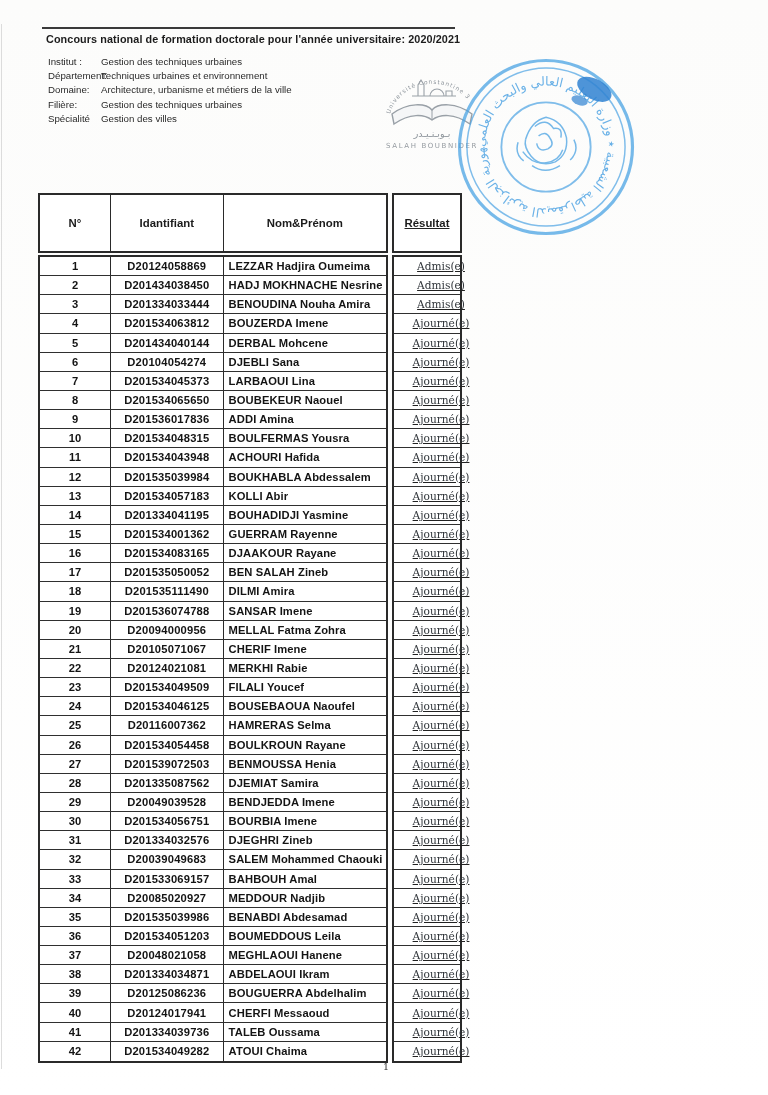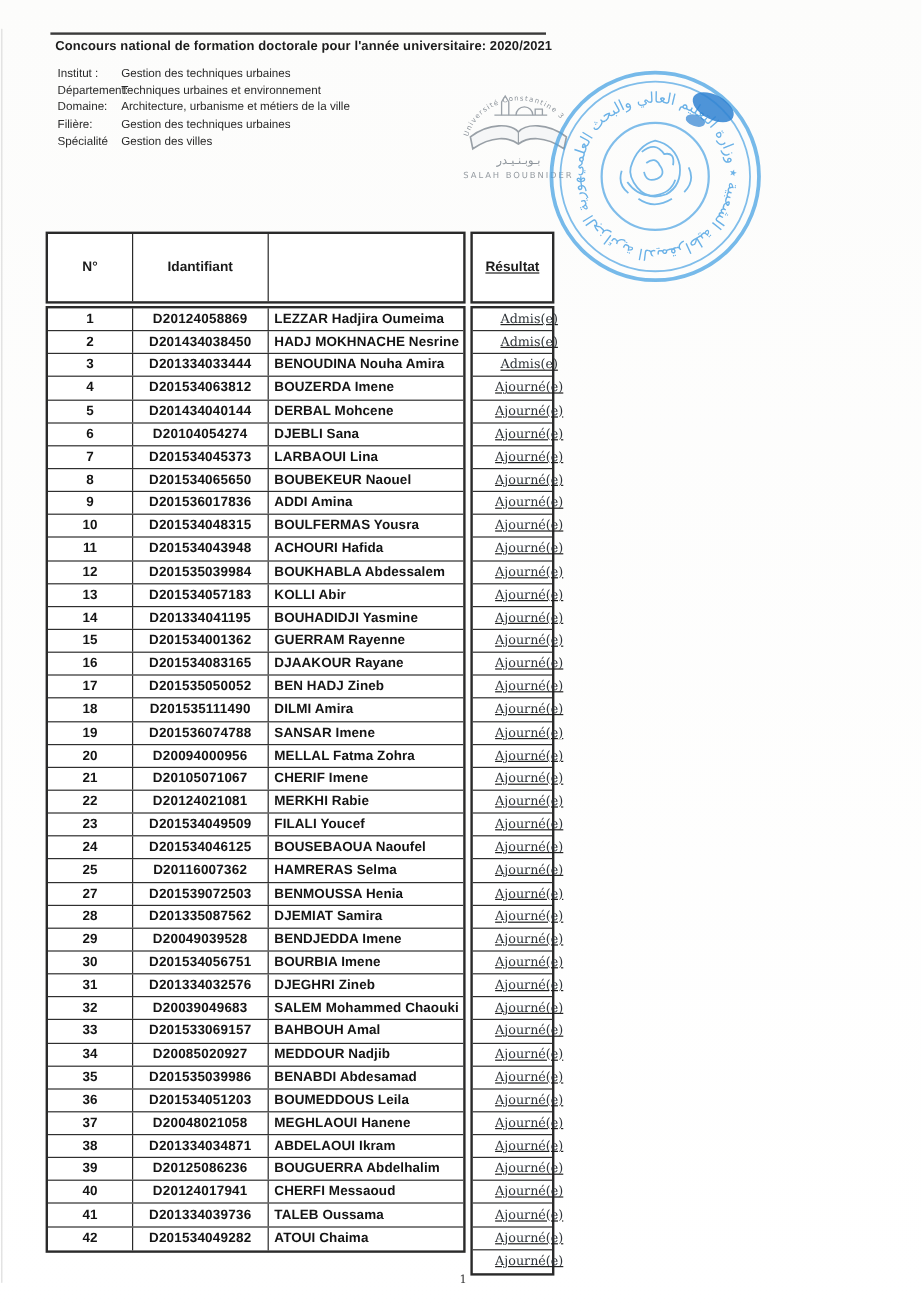--- a/index.html
+++ b/index.html
@@ -119,20 +119,21 @@
       <ellipse cx="152" cy="38" rx="20" ry="11" transform="rotate(28 152 38)" fill="#2079cf" opacity="0.85"></ellipse>
       <ellipse cx="136" cy="50" rx="9" ry="5" transform="rotate(20 136 50)" fill="#2079cf" opacity="0.7"></ellipse>
     </g>
   </svg>
 
 
   <div class="main-col">
     <div class="hd">
       <div class="hcell h-num">N°</div>
       <div class="hcell h-id">Idantifiant</div>
+      <div class="hcell h-name">Nom&amp;Prénom</div>
     </div>
     <div class="bd" id="rows-main">
         <div class="trow">
           <div class="cell c-num">1</div>
           <div class="cell c-id">D20124058869</div>
           <div class="cell c-name">LEZZAR Hadjira Oumeima</div>
         </div>
         <div class="trow">
           <div class="cell c-num">2</div>
           <div class="cell c-id">D201434038450</div>
@@ -204,21 +205,21 @@
           <div class="cell c-name">GUERRAM  Rayenne</div>
         </div>
         <div class="trow">
           <div class="cell c-num">16</div>
           <div class="cell c-id">D201534083165</div>
           <div class="cell c-name">DJAAKOUR Rayane</div>
         </div>
         <div class="trow">
           <div class="cell c-num">17</div>
           <div class="cell c-id">D201535050052</div>
-          <div class="cell c-name">BEN HADJ Zineb</div>
+          <div class="cell c-name">BEN SALAH Zineb</div>
         </div>
         <div class="trow">
           <div class="cell c-num">18</div>
           <div class="cell c-id">D201535111490</div>
           <div class="cell c-name">DILMI Amira</div>
         </div>
         <div class="trow">
           <div class="cell c-num">19</div>
           <div class="cell c-id">D201536074788</div>
           <div class="cell c-name">SANSAR Imene</div>
@@ -245,20 +246,25 @@
         </div>
         <div class="trow">
           <div class="cell c-num">24</div>
           <div class="cell c-id">D201534046125</div>
           <div class="cell c-name">BOUSEBAOUA Naoufel</div>
         </div>
         <div class="trow">
           <div class="cell c-num">25</div>
           <div class="cell c-id">D20116007362</div>
           <div class="cell c-name">HAMRERAS Selma</div>
+        </div>
+        <div class="trow">
+          <div class="cell c-num">26</div>
+          <div class="cell c-id">D201534054458</div>
+          <div class="cell c-name">BOULKROUN Rayane</div>
         </div>
         <div class="trow">
           <div class="cell c-num">27</div>
           <div class="cell c-id">D201539072503</div>
           <div class="cell c-name">BENMOUSSA Henia</div>
         </div>
         <div class="trow">
           <div class="cell c-num">28</div>
           <div class="cell c-id">D201335087562</div>
           <div class="cell c-name">DJEMIAT Samira</div>

